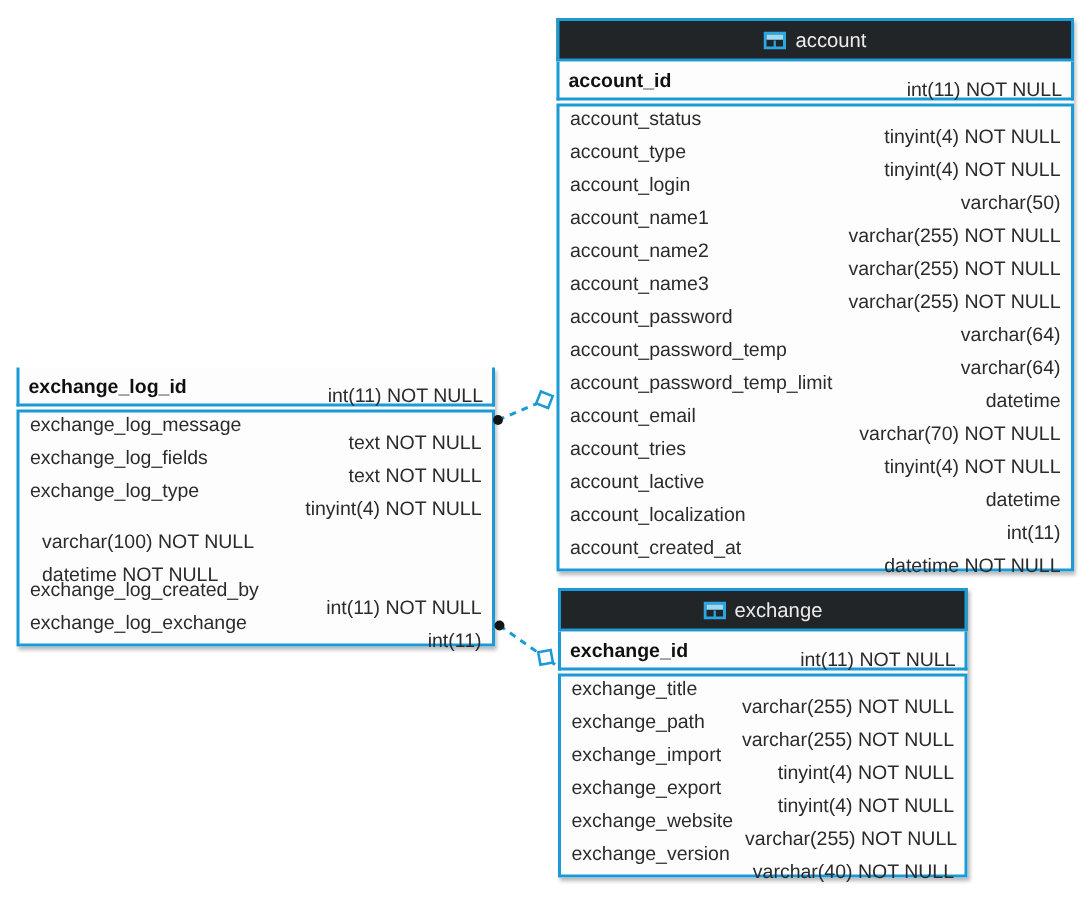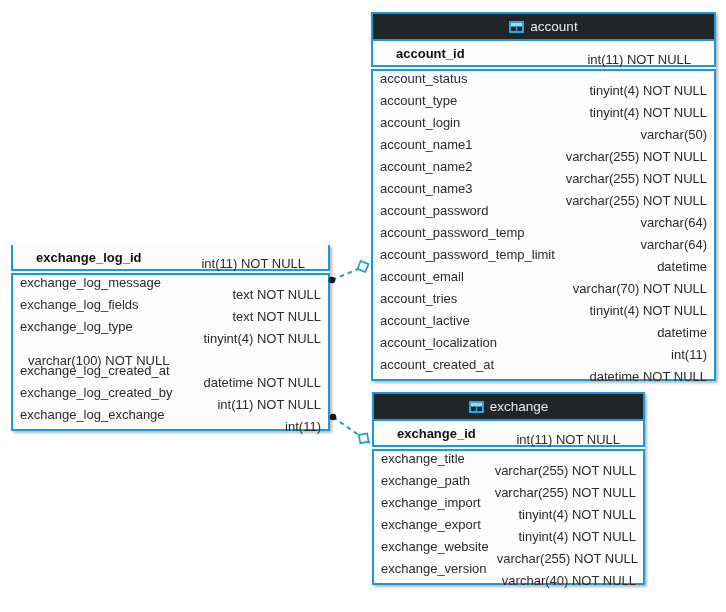--- a/index.html
+++ b/index.html
@@ -18,21 +18,21 @@
     border:2px solid #1a9ad6;background:#212528;
     display:flex;align-items:center;justify-content:center;gap:6px;
     color:#ececec;font-size:13.5px;
   }
   .tbl-icon{display:flex;align-items:center;}
   .tbl-pk{
     box-sizing:border-box;height:26px;
     border-left:2px solid #1a9ad6;border-right:2px solid #1a9ad6;border-bottom:2px solid #1a9ad6;
     background:#fdfdfd;
     display:flex;align-items:center;justify-content:space-between;
-    padding:0 23px;font-size:13px;color:#2b2b2b;
+    padding:0 6px;font-size:13px;color:#2b2b2b;
   }
   .tbl-pk .fname{font-weight:bold;color:#101010;}
   .tbl-fields{
     box-sizing:border-box;margin-top:2px;
     border:2px solid #1a9ad6;background:#fdfdfd;
   }
   .frow{
     height:22px;display:flex;align-items:flex-start;justify-content:space-between;
     padding:0 7px;font-size:13px;color:#2b2b2b;white-space:nowrap;
   }
@@ -136,21 +136,20 @@
         <span class="ftype">text NOT NULL</span>
       </div>
     <div class="frow">
         <span class="fname">exchange_log_type</span>
         <span class="ftype">tinyint(4) NOT NULL</span>
       </div>
     <div class="frow">
         <span class="ftype">varchar(100) NOT NULL</span>
       </div>
     <div class="frow">
-        <span class="fname">exchange_log_created_at</span>
         <span class="ftype">datetime NOT NULL</span>
       </div>
     <div class="frow">
         <span class="fname">exchange_log_created_by</span>
         <span class="ftype">int(11) NOT NULL</span>
       </div>
     <div class="frow">
         <span class="fname">exchange_log_exchange</span>
         <span class="ftype">int(11)</span>
       </div>

